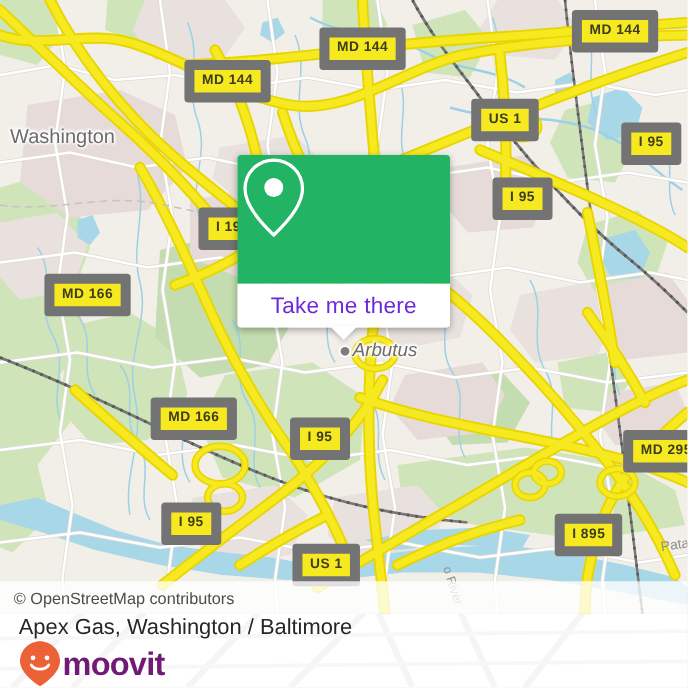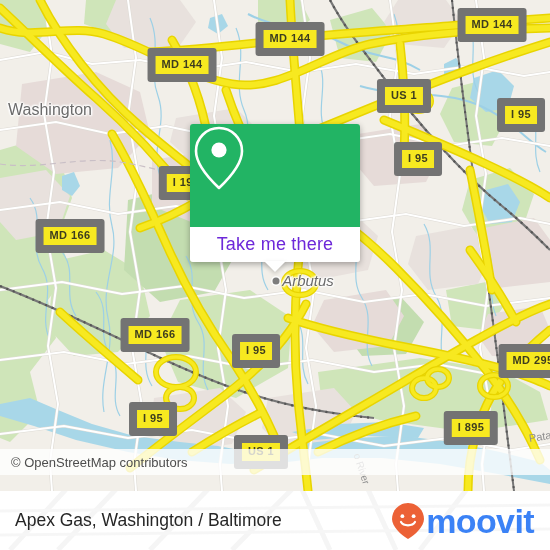--- a/index.html
+++ b/index.html
@@ -85,46 +85,47 @@
     margin-left:-11px;
     width:0;height:0;
     border-left:11px solid transparent;
     border-right:11px solid transparent;
     border-top:11px solid #fff;
     filter:drop-shadow(0 2px 2px rgba(0,0,0,.18));
   }
 
   
   #attrib{
-    position:absolute;left:0;bottom:16px;width:100%;height:26px;
+    position:absolute;left:0;bottom:0;width:100%;height:26px;
     background:rgba(255,255,255,.78);
     display:flex;align-items:center;
   }
   #attrib-text{
     padding-left:11px;color:#4d4d4d;font-size:13px;white-space:nowrap;
   }
 
   
   #footer{
     position:absolute;left:0;top:491px;width:550px;height:59px;
     background:#fff;
-    display:flex;align-items:center;justify-content:space-between;
+    display:flex;justify-content:space-between;
     box-sizing:border-box;padding:0 16px 0 15px;
     overflow:hidden;
+    flex-direction:column;
   }
   #footer-ghost{
     position:absolute;left:0;top:0;width:100%;height:100%;
     pointer-events:none;opacity:.55;
   }
   #footer-title{
     position:relative;color:#262626;font-size:17.5px;white-space:nowrap;z-index:2;
   }
   #brand{position:relative;display:flex;align-items:center;z-index:2;}
   #brand-word{
-    color:#3b82f6;font-size:34px;font-weight:bold;letter-spacing:-.6px;line-height:1;
+    color:#701a75;font-size:26px;font-weight:bold;letter-spacing:-.6px;line-height:1;
     margin-left:1px;
   }
 </style>
 </head>
 <body>
 
 <div id="app">
 
   <div id="map">
 

